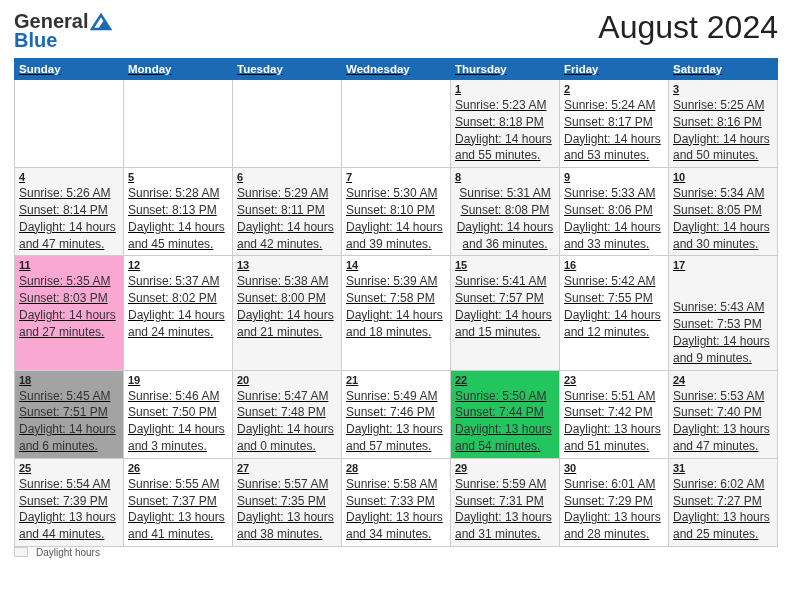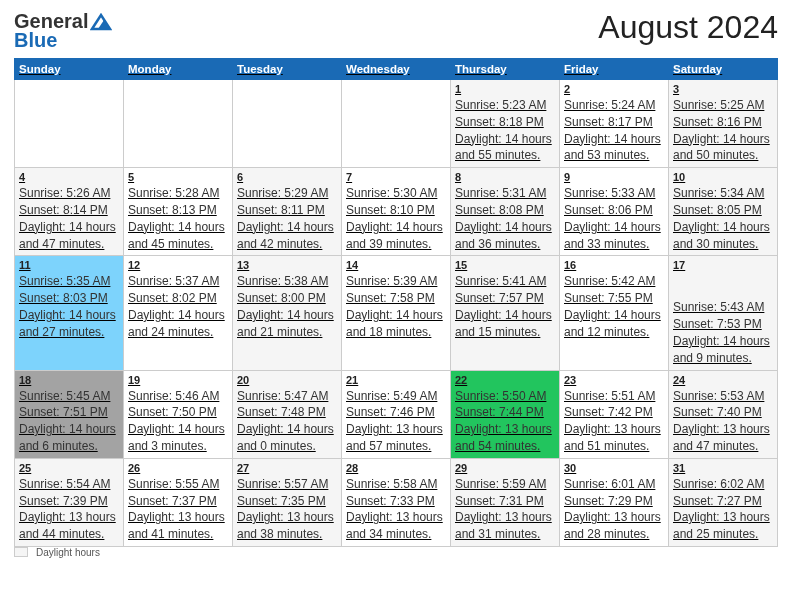--- a/index.html
+++ b/index.html
@@ -181,42 +181,42 @@
           </td>
           <td style="background-color: rgb(255, 255, 255);">
             <span class="day-num">7</span>
             <div class="day-info" style="white-space: pre-line;">Sunrise: 5:30 AM
 Sunset: 8:10 PM
 Daylight: 14 hours
 and 39 minutes.</div>
           </td>
           <td style="background-color: rgb(245, 245, 245);">
             <span class="day-num">8</span>
-            <div class="day-info" style="white-space: pre-line;">Sunrise: 5:31 AM
+            <div class="day-info" style="white-space: pre-line; text-align: center;">Sunrise: 5:31 AM
 Sunset: 8:08 PM
 Daylight: 14 hours
 and 36 minutes.</div>
           </td>
           <td style="background-color: rgb(255, 255, 255);">
             <span class="day-num">9</span>
             <div class="day-info" style="white-space: pre-line;">Sunrise: 5:33 AM
 Sunset: 8:06 PM
 Daylight: 14 hours
 and 33 minutes.</div>
           </td>
           <td style="background-color: rgb(245, 245, 245);">
             <span class="day-num">10</span>
             <div class="day-info" style="white-space: pre-line;">Sunrise: 5:34 AM
 Sunset: 8:05 PM
 Daylight: 14 hours
 and 30 minutes.</div>
           </td>
         </tr>
         <tr>
-          <td style="background-color: #7dd3fc;">
+          <td style="background-color: #f9a8d4;">
             <span class="day-num">11</span>
             <div class="day-info" style="white-space: pre-line;">Sunrise: 5:35 AM
 Sunset: 8:03 PM
 Daylight: 14 hours
 and 27 minutes.</div>
           </td>
           <td style="background-color: rgb(255, 255, 255);">
             <span class="day-num">12</span>
             <div class="day-info" style="white-space: pre-line;">Sunrise: 5:37 AM
 Sunset: 8:02 PM

